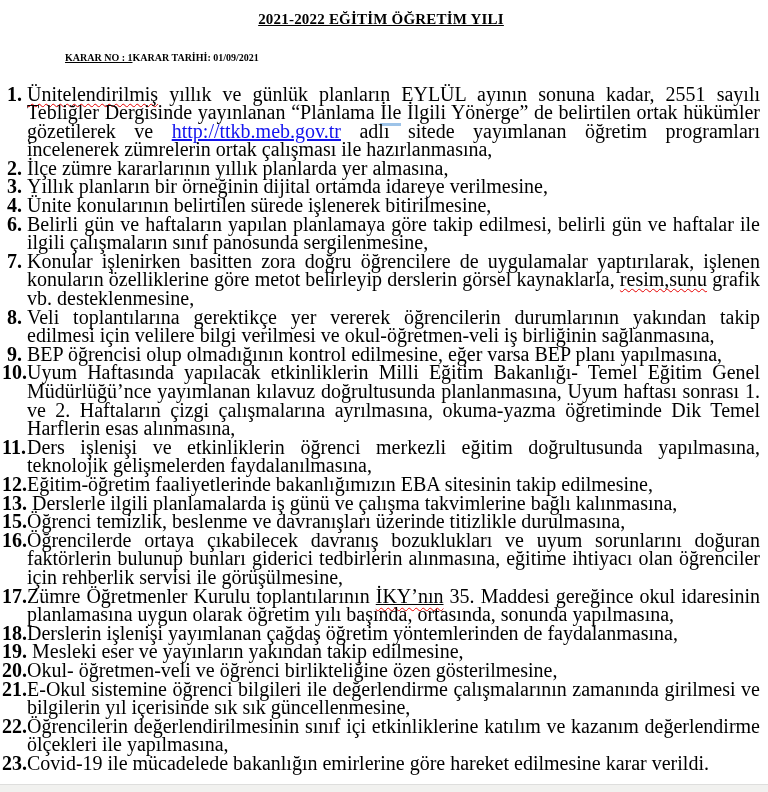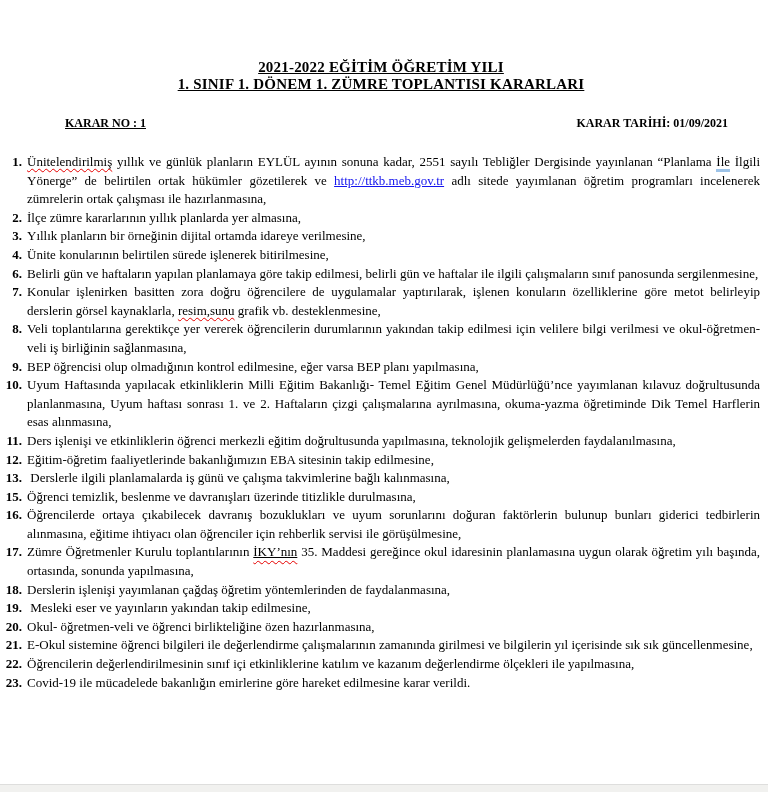--- a/index.html
+++ b/index.html
@@ -10,46 +10,45 @@
     background: #ffffff;
     overflow: hidden;
   }
   body {
     font-family: "Liberation Serif", "DejaVu Serif", serif;
     color: #000000;
     position: relative;
   }
   .page {
     padding: 11px 8px 0 2px;
-    margin-top: 48px;
   }
   
   .doc-title {
     text-align: center;
     font-weight: bold;
     font-size: 15px;
     line-height: 16.5px;
   }
   .doc-title .tline {
     text-decoration: underline;
     letter-spacing: 0.2px;
   }
   .karar-row {
     display: flex;
-    justify-content: space-between;
+    justify-content: flex-start;
     align-items: baseline;
     font-weight: bold;
-    font-size: 12px;
+    font-size: 10px;
     margin: 24px 32px 0 63px;
   }
   .karar-no { text-decoration: underline; }
   
   .list {
     margin-top: 22px;
-    font-size: 13px;
+    font-size: 20px;
     line-height: 18.6px;
     text-align: justify;
   }
   .item {
     padding-left: 25px;
     text-indent: -25px;
   }
   .item .num {
     display: inline-block;
     width: 20px;
@@ -99,21 +98,20 @@
     border-top: 1px solid #dededd;
   }
 </style>
 </head>
 <body>
 
 <div class="page">
 
   <div class="doc-title">
     <div class="tline">2021-2022 EĞİTİM ÖĞRETİM YILI</div>
-    <div class="tline">1. SINIF 1. DÖNEM 1. ZÜMRE TOPLANTISI KARARLARI</div>
   </div>
 
   <div class="karar-row">
     <span class="karar-no">KARAR NO : 1</span>
     <span class="karar-tarih">KARAR TARİHİ: 01/09/2021</span>
   </div>
 
   <div class="list">
       <div class="item"><span class="num">1.</span><span class="sp-red">Ünitelendirilmiş</span><span class=""> yıllık ve günlük planların EYLÜL ayının sonuna kadar, 2551 sayılı Tebliğler Dergisinde yayınlanan “Planlama </span><span class="sp-blue">İle</span><span class=""> İlgili Yönerge” de belirtilen ortak hükümler gözetilerek ve </span><a class="doclink" href="#">http://ttkb.meb.gov.tr</a><span class=""> adlı sitede yayımlanan öğretim programları incelenerek zümrelerin ortak çalışması ile hazırlanmasına,</span></div>
       <div class="item"><span class="num">2.</span><span class="">İlçe zümre kararlarının yıllık planlarda yer almasına,</span></div>
@@ -125,21 +123,21 @@
       <div class="item"><span class="num">9.</span><span class="">BEP öğrencisi olup olmadığının kontrol edilmesine, eğer varsa BEP planı yapılmasına,</span></div>
       <div class="item"><span class="num">10.</span><span class="">Uyum Haftasında yapılacak etkinliklerin Milli Eğitim Bakanlığı- Temel Eğitim Genel Müdürlüğü’nce yayımlanan kılavuz doğrultusunda planlanmasına, Uyum haftası sonrası 1. ve 2. Haftaların çizgi çalışmalarına ayrılmasına, okuma-yazma öğretiminde Dik Temel Harflerin esas alınmasına,</span></div>
       <div class="item"><span class="num">11.</span><span class="">Ders işlenişi ve etkinliklerin öğrenci merkezli eğitim doğrultusunda yapılmasına, teknolojik gelişmelerden faydalanılmasına,</span></div>
       <div class="item"><span class="num">12.</span><span class="">Eğitim-öğretim faaliyetlerinde bakanlığımızın EBA sitesinin takip edilmesine,</span></div>
       <div class="item"><span class="num">13.</span><span class=""> Derslerle ilgili planlamalarda iş günü ve çalışma takvimlerine bağlı kalınmasına,</span></div>
       <div class="item"><span class="num">15.</span><span class="">Öğrenci temizlik, beslenme ve davranışları üzerinde titizlikle durulmasına,</span></div>
       <div class="item"><span class="num">16.</span><span class="">Öğrencilerde ortaya çıkabilecek davranış bozuklukları ve uyum sorunlarını doğuran faktörlerin bulunup bunları giderici tedbirlerin alınmasına, eğitime ihtiyacı olan öğrenciler için rehberlik servisi ile görüşülmesine,</span></div>
       <div class="item"><span class="num">17.</span><span class="">Zümre Öğretmenler Kurulu toplantılarının </span><span class="u-black"><span class="sp-red-inner">İKY’nın</span></span><span class=""> 35. Maddesi gereğince okul idaresinin planlamasına uygun olarak öğretim yılı başında, ortasında, sonunda yapılmasına,</span></div>
       <div class="item"><span class="num">18.</span><span class="">Derslerin işlenişi yayımlanan çağdaş öğretim yöntemlerinden de faydalanmasına,</span></div>
       <div class="item"><span class="num">19.</span><span class=""> Mesleki eser ve yayınların yakından takip edilmesine,</span></div>
-      <div class="item"><span class="num">20.</span><span class="">Okul- öğretmen-veli ve öğrenci birlikteliğine özen hazırlanmasına,</span></div>
+      <div class="item"><span class="num">20.</span><span class="">Okul- öğretmen-veli ve öğrenci birlikteliğine özen gösterilmesine,</span></div>
       <div class="item"><span class="num">21.</span><span class="">E-Okul sistemine öğrenci bilgileri ile değerlendirme çalışmalarının zamanında girilmesi ve bilgilerin yıl içerisinde sık sık güncellenmesine,</span></div>
       <div class="item"><span class="num">22.</span><span class="">Öğrencilerin değerlendirilmesinin sınıf içi etkinliklerine katılım ve kazanım değerlendirme ölçekleri ile yapılmasına,</span></div>
       <div class="item"><span class="num">23.</span><span class="">Covid-19 ile mücadelede bakanlığın emirlerine göre hareket edilmesine karar verildi.</span></div>
     </div>
 
 </div>
 
 <div class="bottom-edge"></div>
 
 </body></html>

